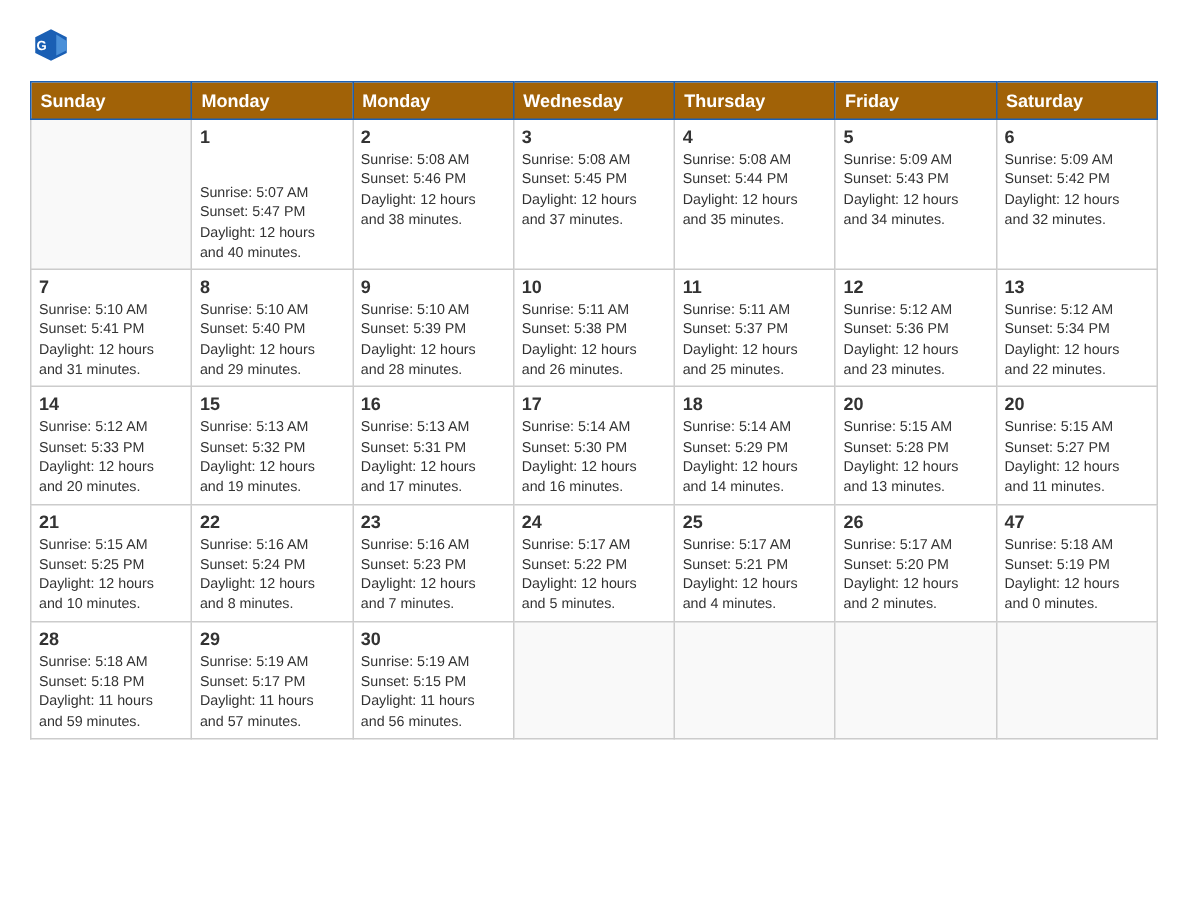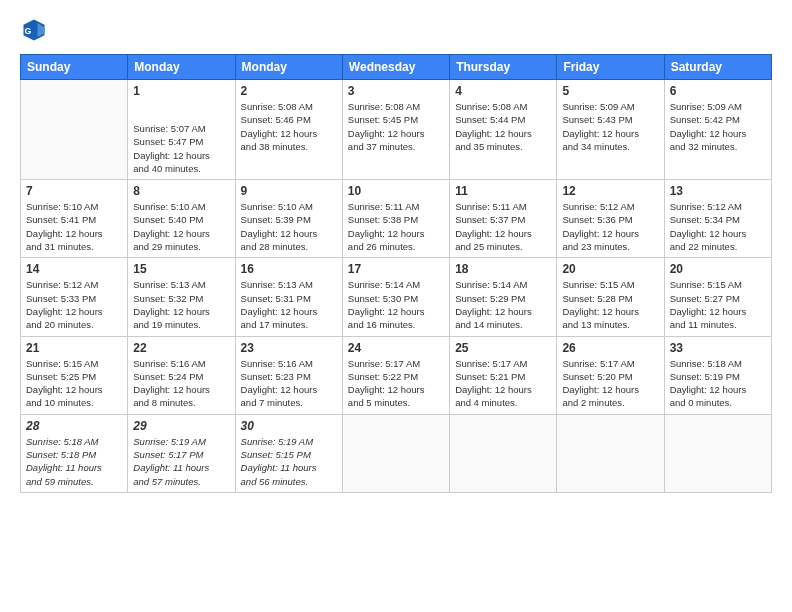--- a/index.html
+++ b/index.html
@@ -43,21 +43,21 @@
       font-size: 14px;
       color: #555;
     }
     .calendar {
       width: 100%;
       border-collapse: collapse;
       border: 1px solid #ccc;
       font-size: 10px;
     }
     .calendar th {
-      background: #3b82f6;
+      background: #a16207;
       color: #fff;
       text-align: left;
       padding: 5px 6px;
       font-size: 12px;
       border: 1px solid #1a5fb4;
     }
     .calendar td {
       vertical-align: top;
       border: 1px solid #ccc;
       padding: 4px 5px;
@@ -69,21 +69,21 @@
       font-weight: bold;
       color: #333;
       margin-bottom: 2px;
     }
     .day-info {
       font-size: 9.5px;
       color: #333;
       line-height: 1.4;
     }
     .empty { background: #f9f9f9; }
-    .last-row td { height: 72px; font-style: italic; }
+    .last-row td { height: 72px; }
   </style>
 </head>
 <body>
 
 <div class="page">
   <div class="header">
     <div class="logo">
       <svg class="logo-icon" viewBox="0 0 32 32">
         <polygon points="16,4 28,10 28,22 16,28 4,22 4,10" fill="#1a5fb4"></polygon>
         <polygon points="20,8 28,13 28,20 20,24" fill="#4a90d9"></polygon>
@@ -299,21 +299,21 @@
 and 4 minutes.</div>
           </td>
           <td>
             <div class="day-num">26</div>
             <div class="day-info" style="white-space: pre-line;">Sunrise: 5:17 AM
 Sunset: 5:20 PM
 Daylight: 12 hours
 and 2 minutes.</div>
           </td>
           <td>
-            <div class="day-num">33</div>
+            <div class="day-num">47</div>
             <div class="day-info" style="white-space: pre-line;">Sunrise: 5:18 AM
 Sunset: 5:19 PM
 Daylight: 12 hours
 and 0 minutes.</div>
           </td>
         </tr>
         <tr class="last-row">
           <td>
             <div class="day-num">28</div>
             <div class="day-info" style="white-space: pre-line;">Sunrise: 5:18 AM

